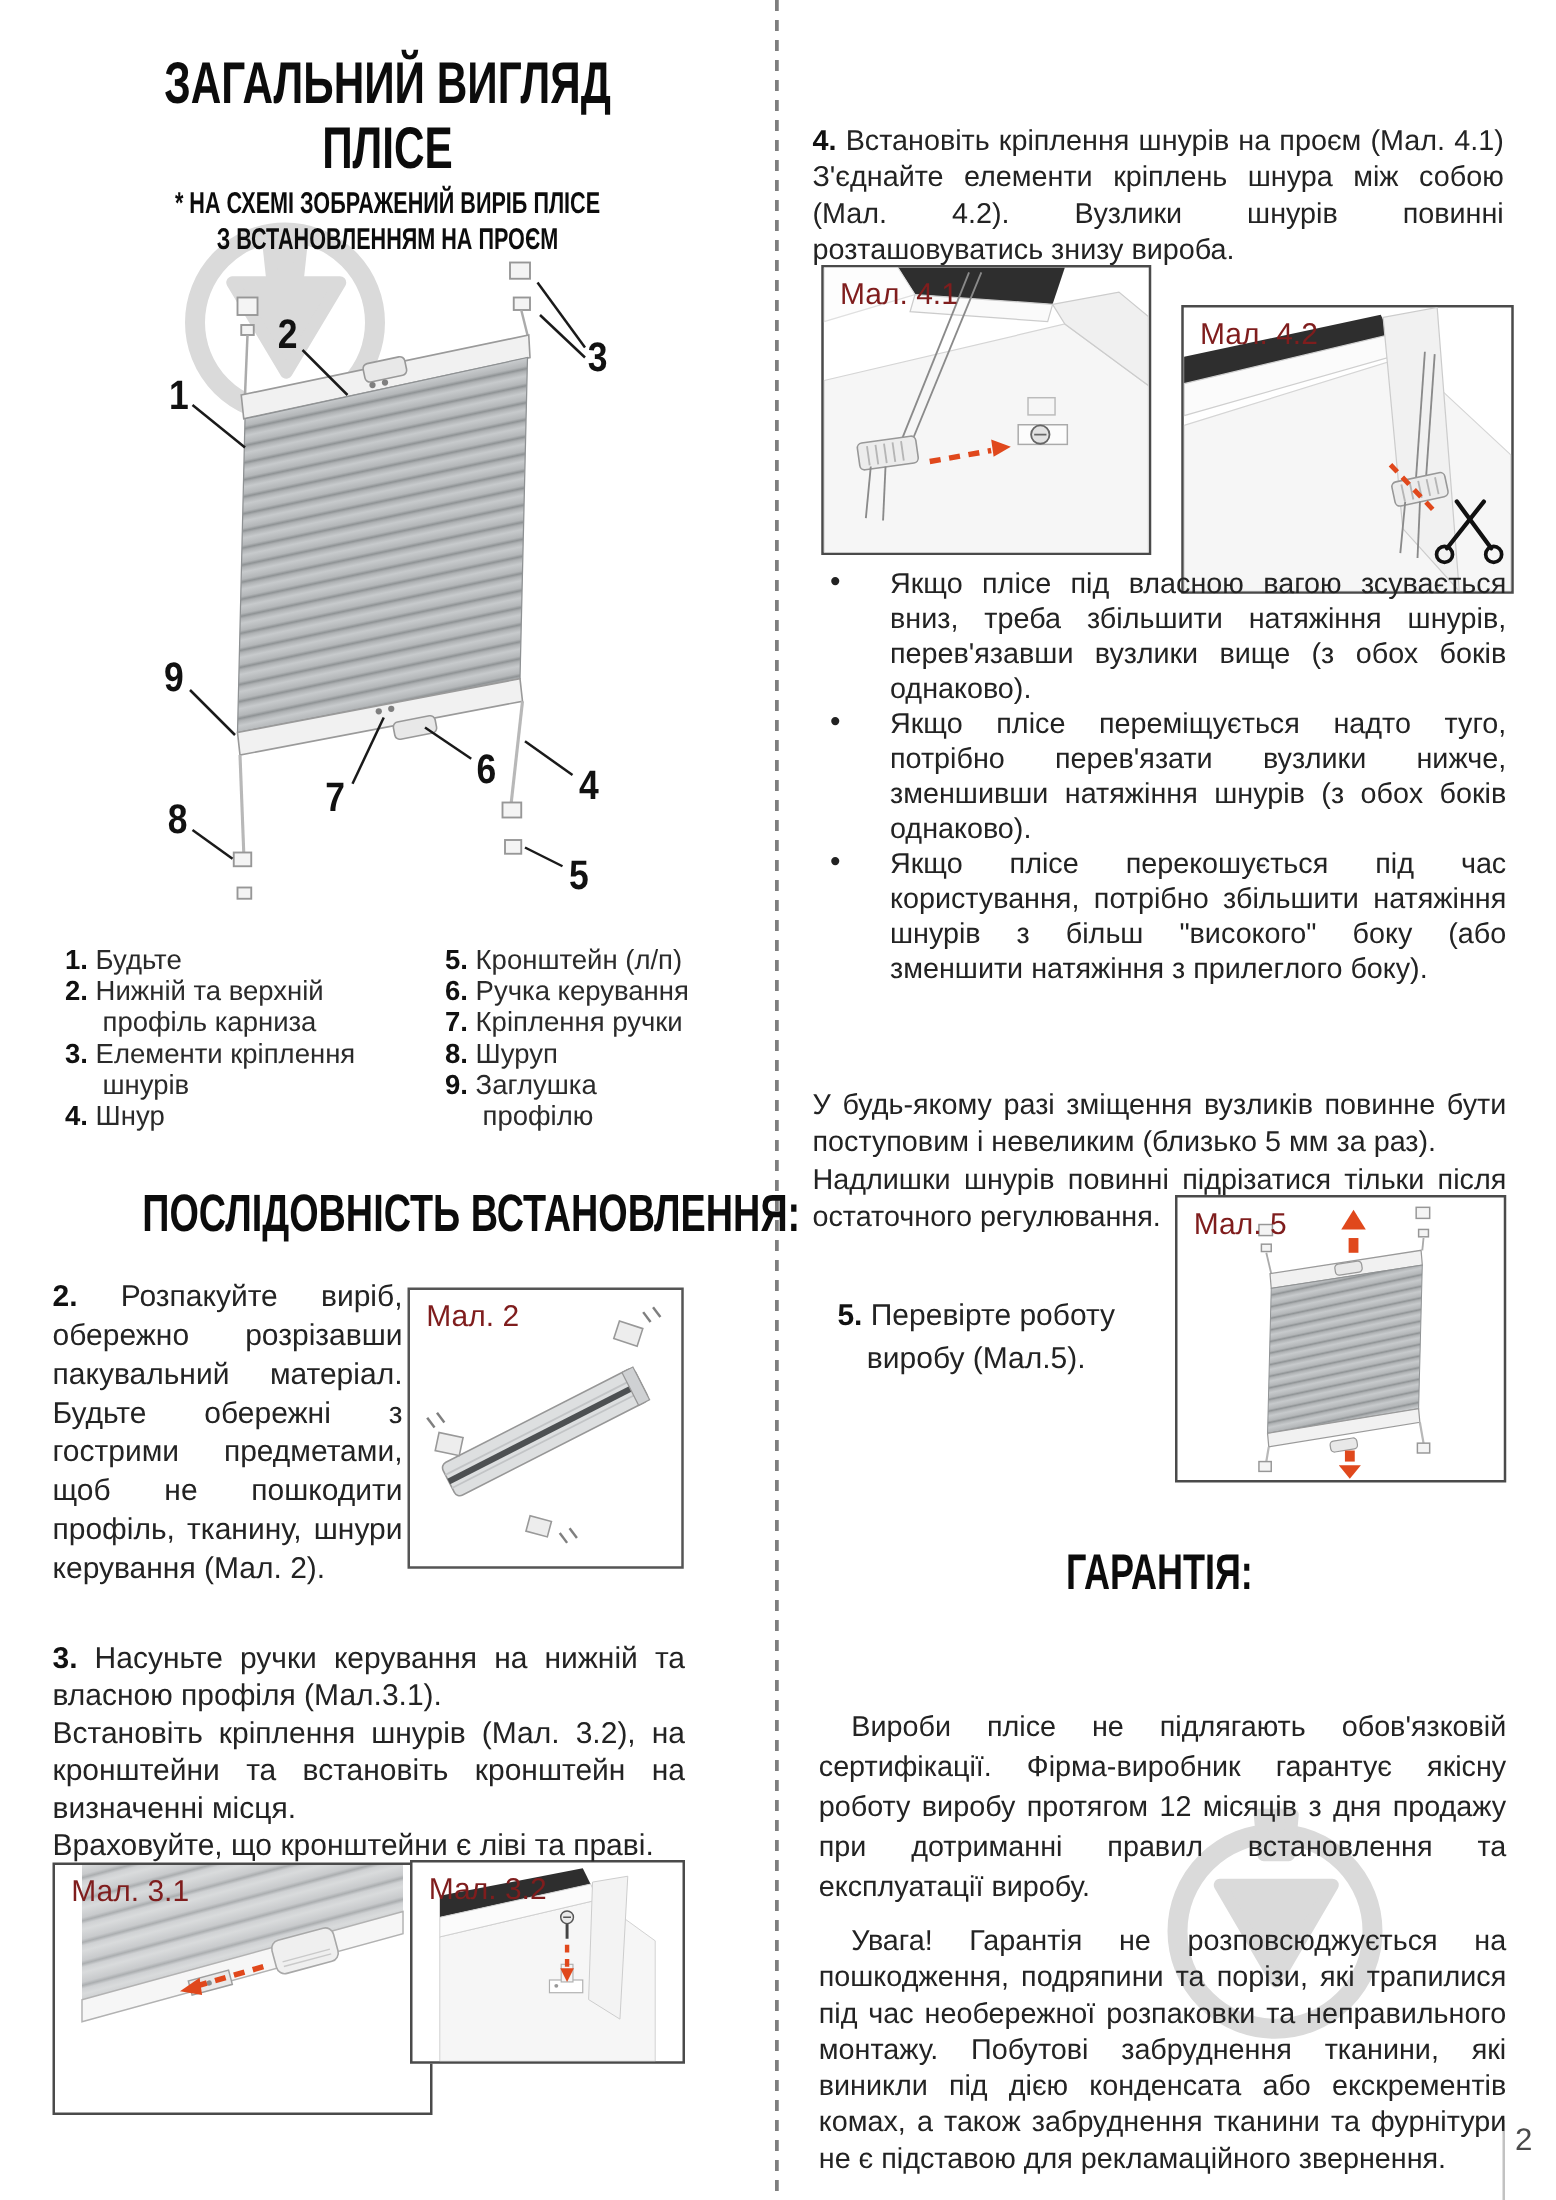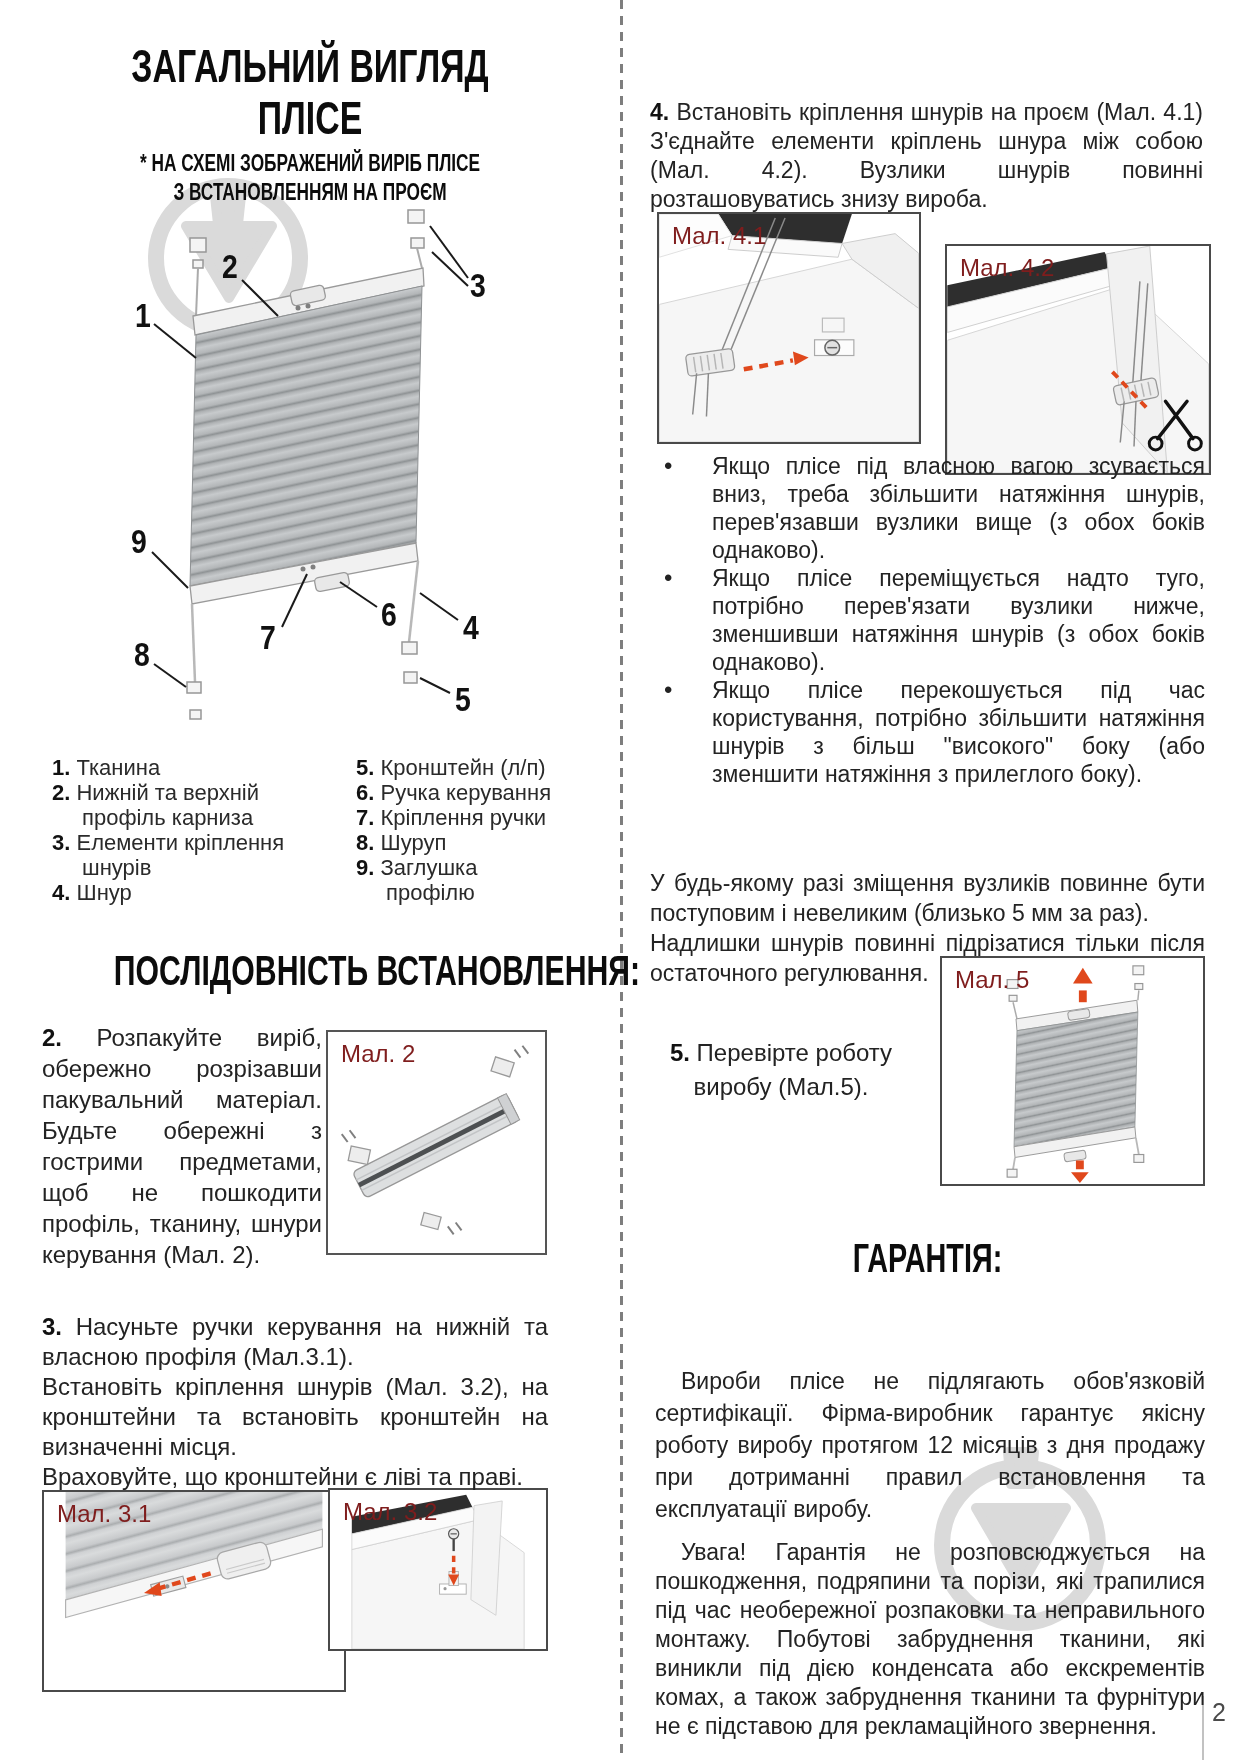--- a/index.html
+++ b/index.html
@@ -128,21 +128,21 @@
     <div class="callout" style="left:388px;top:96px;">3</div>
     <div class="callout" style="left:381px;top:438px;">4</div>
     <div class="callout" style="left:373px;top:510px;">5</div>
     <div class="callout" style="left:299px;top:425px;">6</div>
     <div class="callout" style="left:178px;top:448px;">7</div>
     <div class="callout" style="left:52px;top:465px;">8</div>
     <div class="callout" style="left:49px;top:352px;">9</div>
   </div>
 
   <div class="abs z1" style="left:52px;top:755px;width:286px;">
-    <p class="legend-item"><b>1.</b> <span>Тканина</span></p>
+    <p class="legend-item"><b>1.</b> <span>Будьте</span></p>
     <p class="legend-item"><b>2.</b> <span>Нижній та верхній профіль карниза</span></p>
     <p class="legend-item"><b>3.</b> <span>Елементи кріплення шнурів</span></p>
     <p class="legend-item"><b>4.</b> <span>Шнур</span></p>
   </div>
   <div class="abs z1" style="left:356px;top:755px;width:200px;">
     <p class="legend-item"><b>5.</b> <span>Кронштейн (л/п)</span></p>
     <p class="legend-item"><b>6.</b> <span>Ручка керування</span></p>
     <p class="legend-item"><b>7.</b> <span>Кріплення ручки</span></p>
     <p class="legend-item"><b>8.</b> <span>Шуруп</span></p>
     <p class="legend-item"><b>9.</b> <span>Заглушка профілю</span></p>

